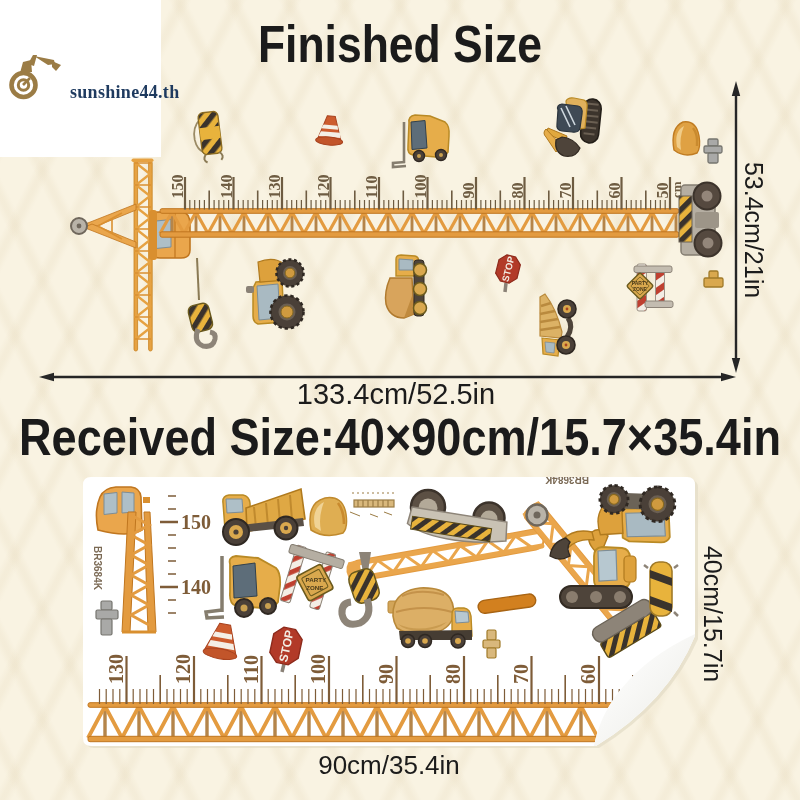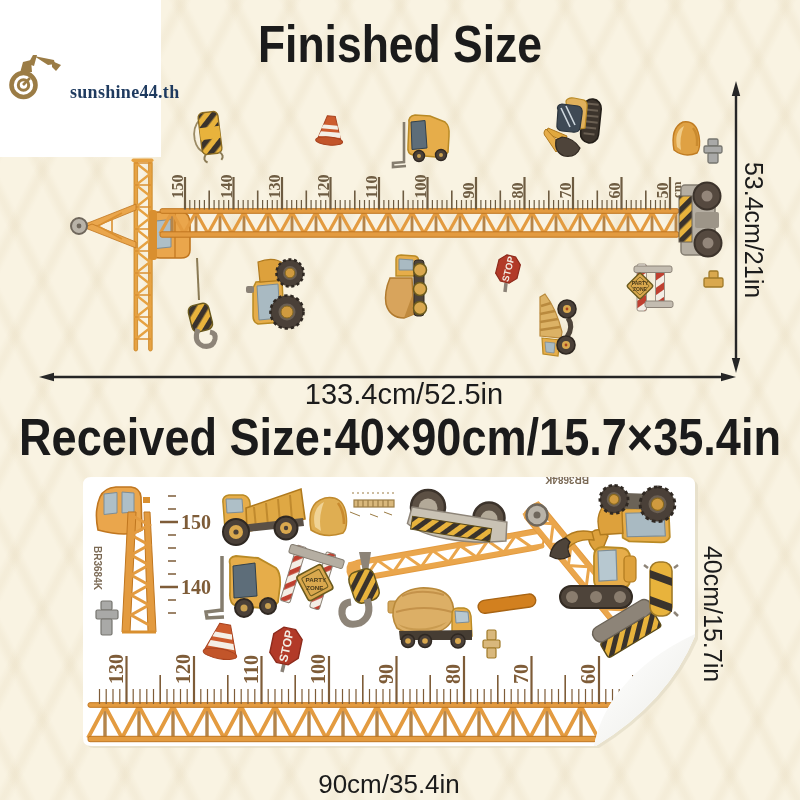--- a/index.html
+++ b/index.html
@@ -472,16 +472,16 @@
 <text x="527.5" y="684" transform="rotate(-90 527.5 684)" font-family="Liberation Serif" font-weight="700" font-size="20" fill="#7e5c38">70</text>
 <text x="595.0" y="684" transform="rotate(-90 595.0 684)" font-family="Liberation Serif" font-weight="700" font-size="20" fill="#7e5c38">60</text>
 <text x="662.5" y="684" transform="rotate(-90 662.5 684)" font-family="Liberation Serif" font-weight="700" font-size="20" fill="#7e5c38">50</text>
 </g>
 </g>
 
 <path d="M695 634 Q648 656 622 688 Q600 714 594 746 L596 746 Q668 702 695 636 Z" fill="url(#curlg)"></path>
 </svg>
 <div class="abs" style="left:753px;top:230px;transform:translate(-50%,-50%) rotate(90deg);font-size:25px;color:#1b1b1b;white-space:nowrap;">53.4cm/21in</div>
 
-<div class="abs" style="left:0;top:378px;width:792px;text-align:center;font-size:29px;color:#1b1b1b;padding-left:8px;">133.4cm/52.5in</div>
+<div class="abs" style="left:0;top:378px;width:792px;text-align:center;font-size:29px;color:#1b1b1b;">133.4cm/52.5in</div>
 
 <div class="abs" style="left:712px;top:614px;transform:translate(-50%,-50%) rotate(90deg);font-size:25px;color:#1b1b1b;white-space:nowrap;">40cm/15.7in</div>
 
-<div class="abs" style="left:0;top:750px;width:778px;text-align:center;font-size:26px;color:#1b1b1b;margin-top:19px;">90cm/35.4in</div>
+<div class="abs" style="left:0;top:750px;width:778px;text-align:center;font-size:26px;color:#1b1b1b;">90cm/35.4in</div>
 </body></html>

